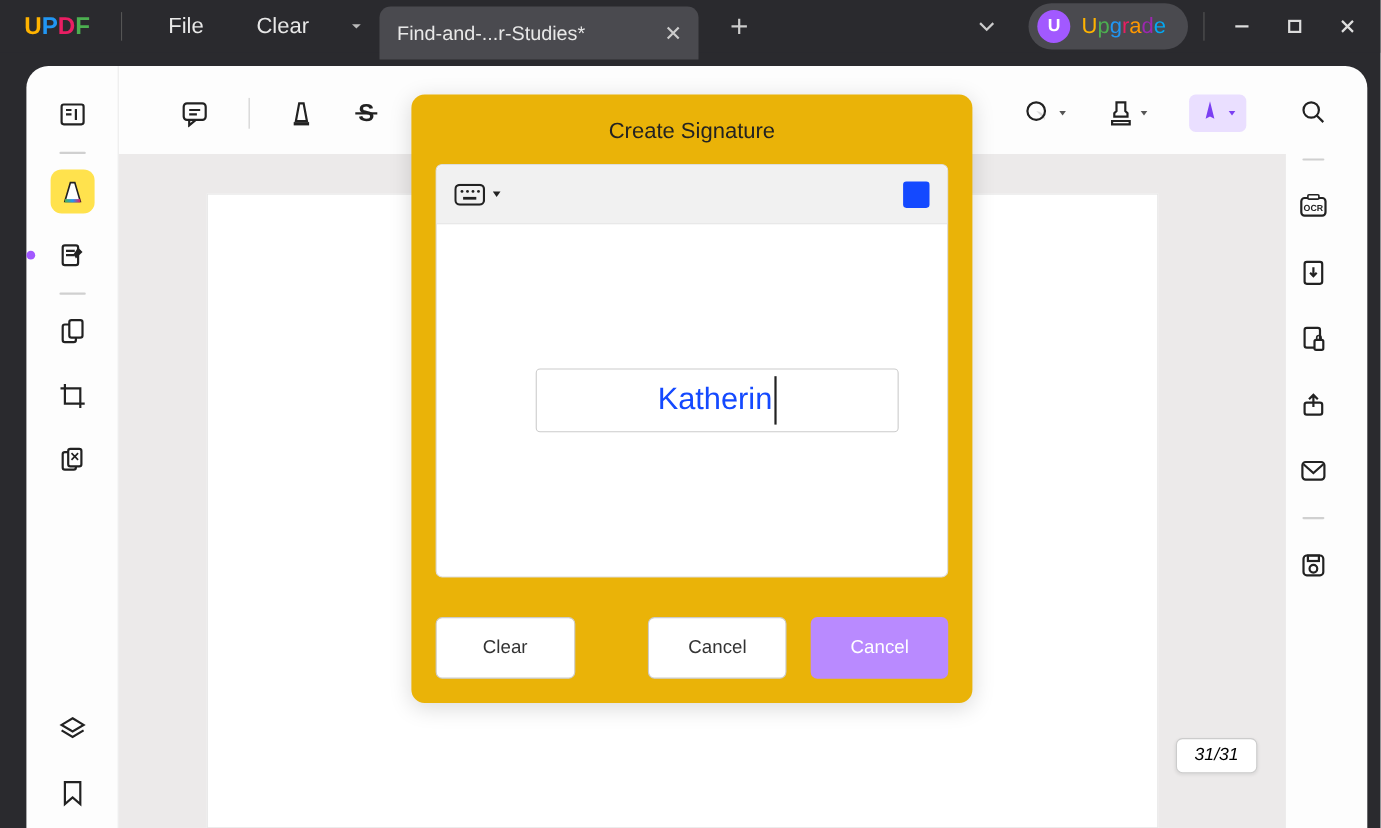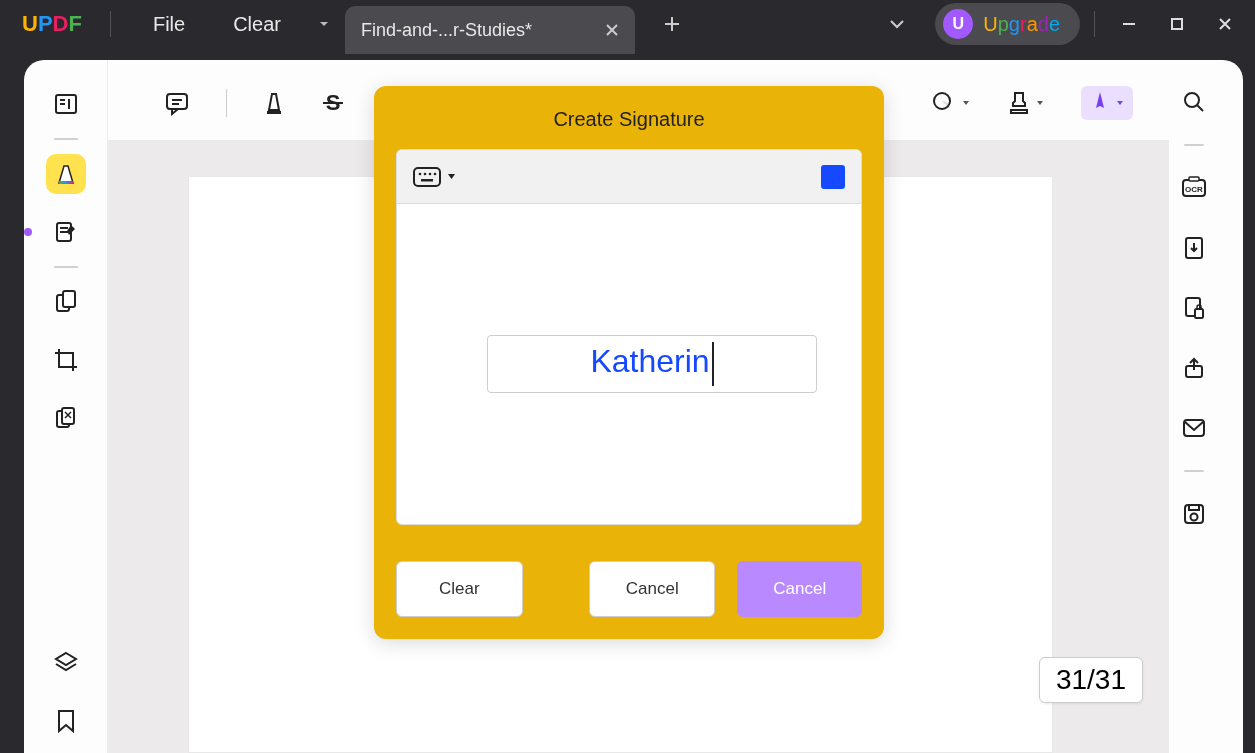--- a/index.html
+++ b/index.html
@@ -44,30 +44,30 @@
   .toolbar { position:absolute; top:18px; left:140px; right:110px; height:50px; display:flex; align-items:center; gap:36px; }
   .tb-item { display:flex; align-items:center; justify-content:center; color:#333; }
   .tb-divider { width:1px; height:28px; background:#ccc; }
   .tb-sign { background:#eadfff; border-radius:6px; padding:4px 8px; display:flex; align-items:center; gap:4px; }
 
   
   .canvas { position:absolute; left:164px; top:116px; right:190px; bottom:0; background:#fff; border:1px solid #e8e8e8; }
   .content-bg { position:absolute; left:84px; right:74px; top:80px; bottom:0; background:#eceaea; }
 
   
-  .page-badge { position:absolute; right:100px; bottom:50px; background:#fff; border:1px solid #ccc; border-radius:6px; padding:6px 16px; font-size:28px; box-shadow:0 1px 3px rgba(0,0,0,.08); }
+  .page-badge { position:absolute; right:100px; bottom:50px; background:#fff; border:1px solid #ccc; border-radius:6px; padding:6px 16px; font-size:16px; box-shadow:0 1px 3px rgba(0,0,0,.08);font-style:italic; }
 
   
   .modal { position:absolute; left:350px; top:26px; width:510px; background:#eab308; border-radius:12px; box-shadow:0 4px 20px rgba(0,0,0,.15); padding-bottom:22px; }
   .modal-title { text-align:center; font-size:20px; color:#222; padding:22px 0 18px; }
   .sig-panel { margin:0 22px; border:1px solid #ddd; border-radius:6px; background:#fff; }
   .sig-toolbar { height:54px; background:#f1f1f1; display:flex; align-items:center; padding:0 16px; border-bottom:1px solid #ddd; border-radius:6px 6px 0 0;}
   .color-swatch { width:24px; height:24px; background:#1449ff; border-radius:3px; margin-left:auto; }
   .sig-area { height:320px; display:flex; align-items:center; justify-content:center; }
-  .sig-input { border:1px solid #ccc; border-radius:4px; padding:6px 24px; font-size:32px; color:#1449ff; min-width:330px; text-align:center; position:relative;margin-left:46px; }
+  .sig-input { border:1px solid #ccc; border-radius:4px; padding:6px 24px; font-size:28px; color:#1449ff; min-width:330px; text-align:center; position:relative;margin-left:46px; }
   .sig-input .caret { display:inline-block; width:2px; height:44px; background:#222; vertical-align:middle; margin-left:2px; }
   .modal-buttons { display:flex; gap:22px; padding:36px 22px 0; }
   .mbtn { flex:1; height:56px; border-radius:6px; font-size:17px; display:flex; align-items:center; justify-content:center; cursor:pointer; }
   .mbtn.secondary { background:#fff; border:1px solid #ccc; color:#333; }
   .mbtn.primary { background:#b98aff; color:#fff; }
   .spacer-flex { flex:0.18; }
 
   svg { display:block; }
 </style>
 </head>

